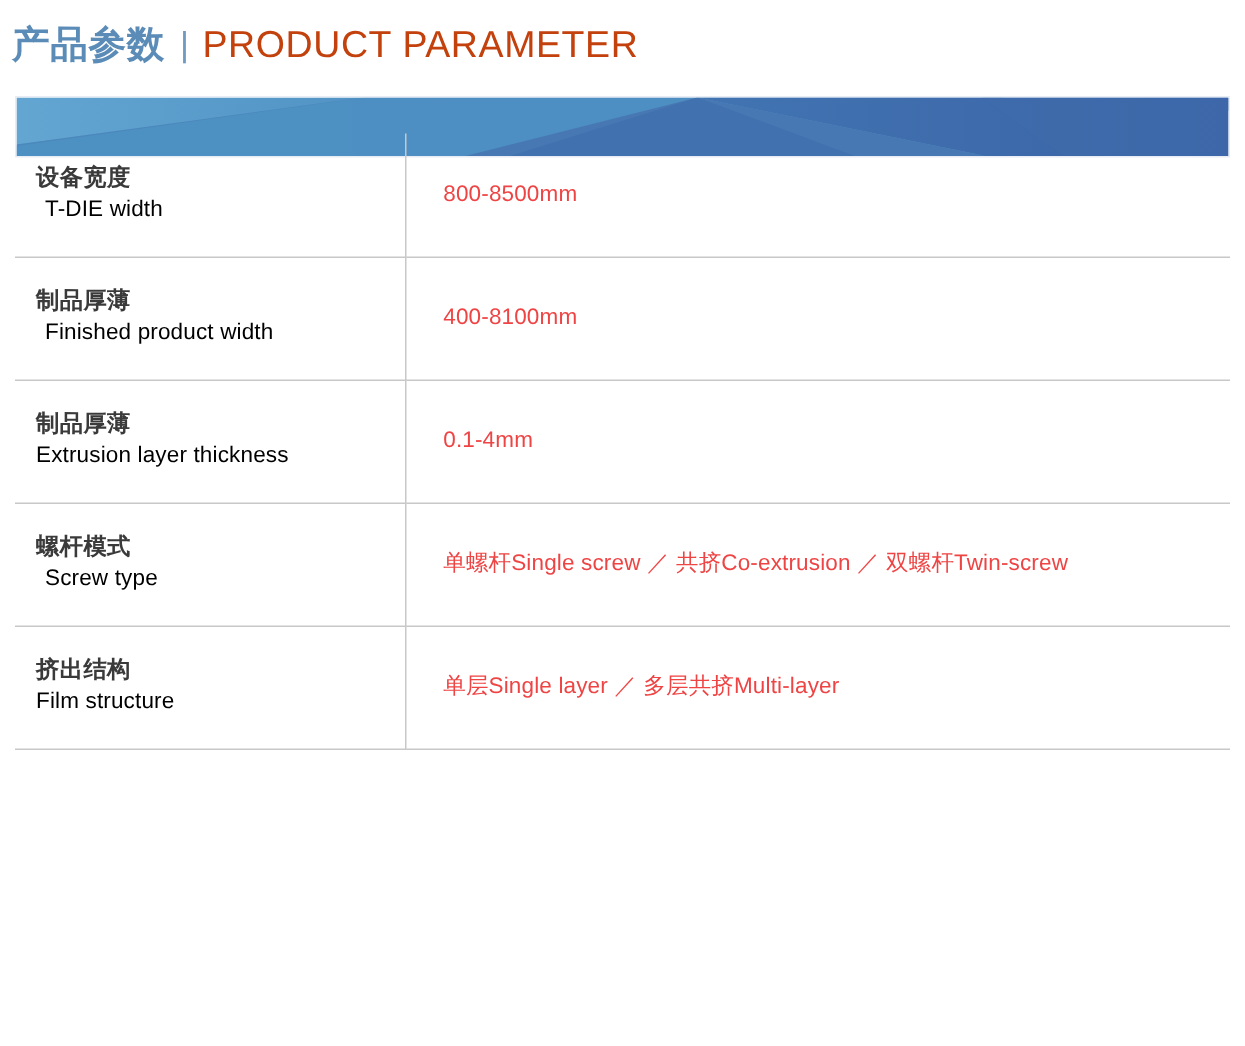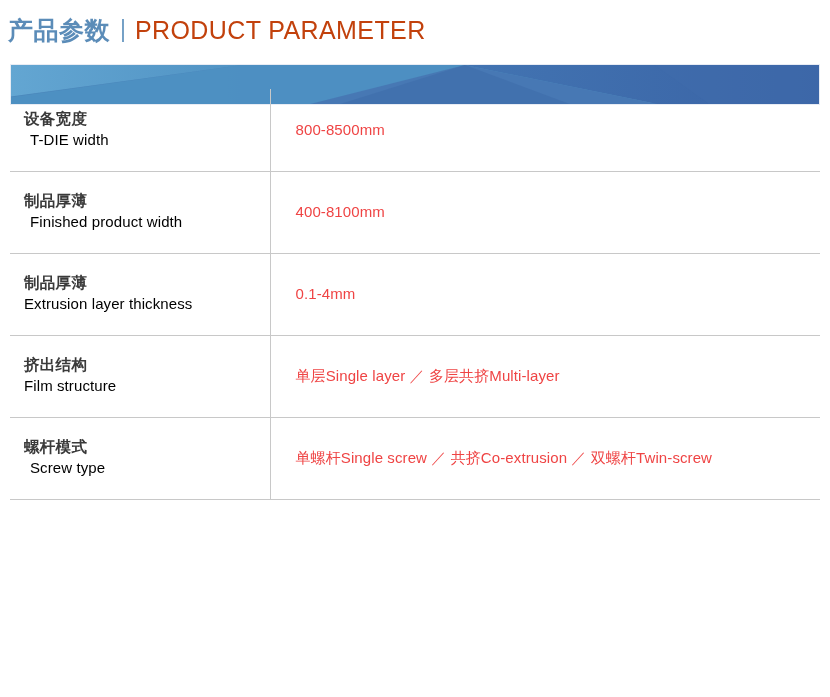--- a/index.html
+++ b/index.html
@@ -209,32 +209,32 @@
         <td class="label-cell">
           <div class="label-cn">制品厚薄</div>
           <div class="label-en">Extrusion layer thickness</div>
         </td>
         <td class="value-cell">
           <div class="value-text">0.1-4mm</div>
         </td>
       </tr>
       <tr>
         <td class="label-cell">
+          <div class="label-cn">螺杆模式</div>
+          <div class="label-en indent">Screw type</div>
+        </td>
+        <td class="value-cell">
+          <div class="value-text">单螺杆Single screw ／ 共挤Co-extrusion ／ 双螺杆Twin-screw</div>
+        </td>
+      </tr>
+      <tr>
+        <td class="label-cell">
           <div class="label-cn">挤出结构</div>
           <div class="label-en">Film structure</div>
         </td>
         <td class="value-cell">
           <div class="value-text">单层Single layer ／ 多层共挤Multi-layer</div>
         </td>
       </tr>
-      <tr>
-        <td class="label-cell">
-          <div class="label-cn">螺杆模式</div>
-          <div class="label-en indent">Screw type</div>
-        </td>
-        <td class="value-cell">
-          <div class="value-text">单螺杆Single screw ／ 共挤Co-extrusion ／ 双螺杆Twin-screw</div>
-        </td>
-      </tr>
     </tbody>
   </table>
 
 </div>
 
 </body></html>

